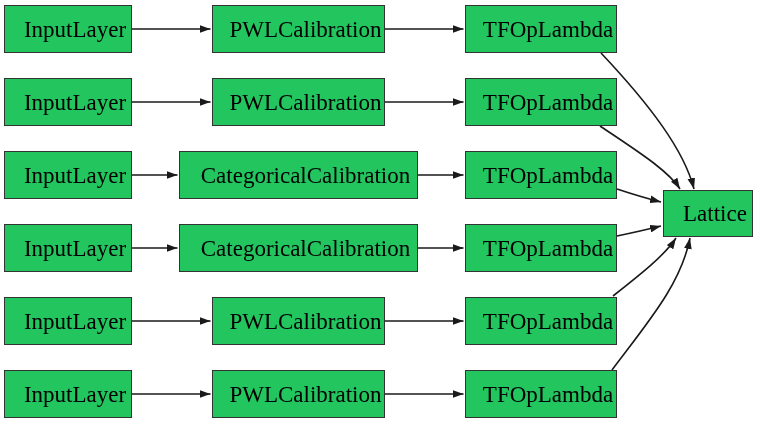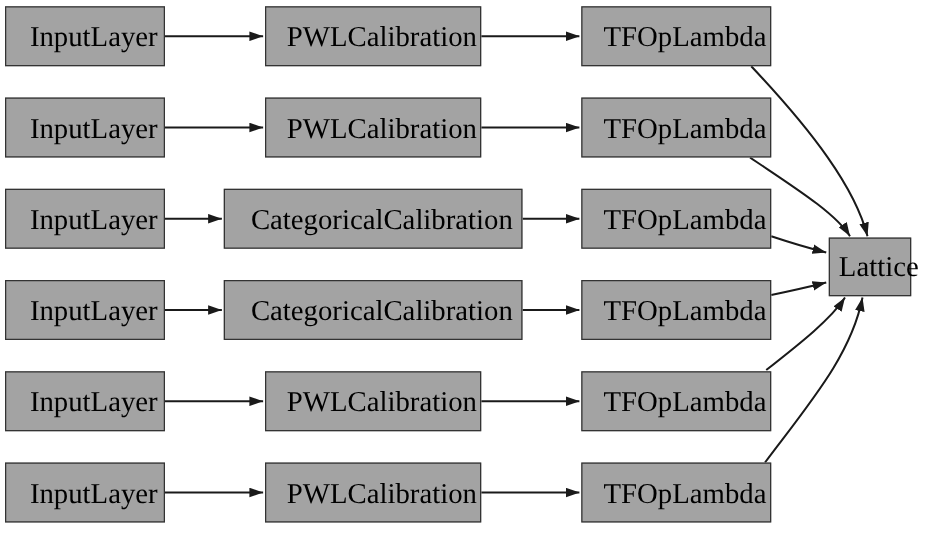--- a/index.html
+++ b/index.html
@@ -18,21 +18,21 @@
   }
   .edge {
     fill: none;
     stroke: #1a1a1a;
     stroke-width: 1.6;
   }
   .node {
     position: absolute;
     box-sizing: border-box;
     border: 1.5px solid #333333;
-    background: #a3a3a3;
+    background: #22c55e;
     color: #000000;
     font-size: 23px;
     line-height: 1;
     display: flex;
     align-items: center;
     justify-content: center;
     white-space: nowrap;
     padding-left: 14px;
   }
 </style>
@@ -79,15 +79,15 @@
       <div class="node" style="left: 179px; top: 151px; width: 239px; height: 48px;">CategoricalCalibration</div>
       <div class="node" style="left: 179px; top: 224px; width: 239px; height: 48px;">CategoricalCalibration</div>
       <div class="node" style="left: 212px; top: 297px; width: 173px; height: 48px;">PWLCalibration</div>
       <div class="node" style="left: 212px; top: 370px; width: 173px; height: 48px;">PWLCalibration</div>
       <div class="node" style="left: 465px; top: 5px; width: 152px; height: 48px;">TFOpLambda</div>
       <div class="node" style="left: 465px; top: 78px; width: 152px; height: 48px;">TFOpLambda</div>
       <div class="node" style="left: 465px; top: 151px; width: 152px; height: 48px;">TFOpLambda</div>
       <div class="node" style="left: 465px; top: 224px; width: 152px; height: 48px;">TFOpLambda</div>
       <div class="node" style="left: 465px; top: 297px; width: 152px; height: 48px;">TFOpLambda</div>
       <div class="node" style="left: 465px; top: 370px; width: 152px; height: 48px;">TFOpLambda</div>
-      <div class="node" style="left: 663px; top: 190px; width: 66px; height: 47px;">Lattice</div>
+      <div class="node" style="left: 663px; top: 190px; width: 90px; height: 47px;">Lattice</div>
     </div>
 </div>
 
 </body></html>

